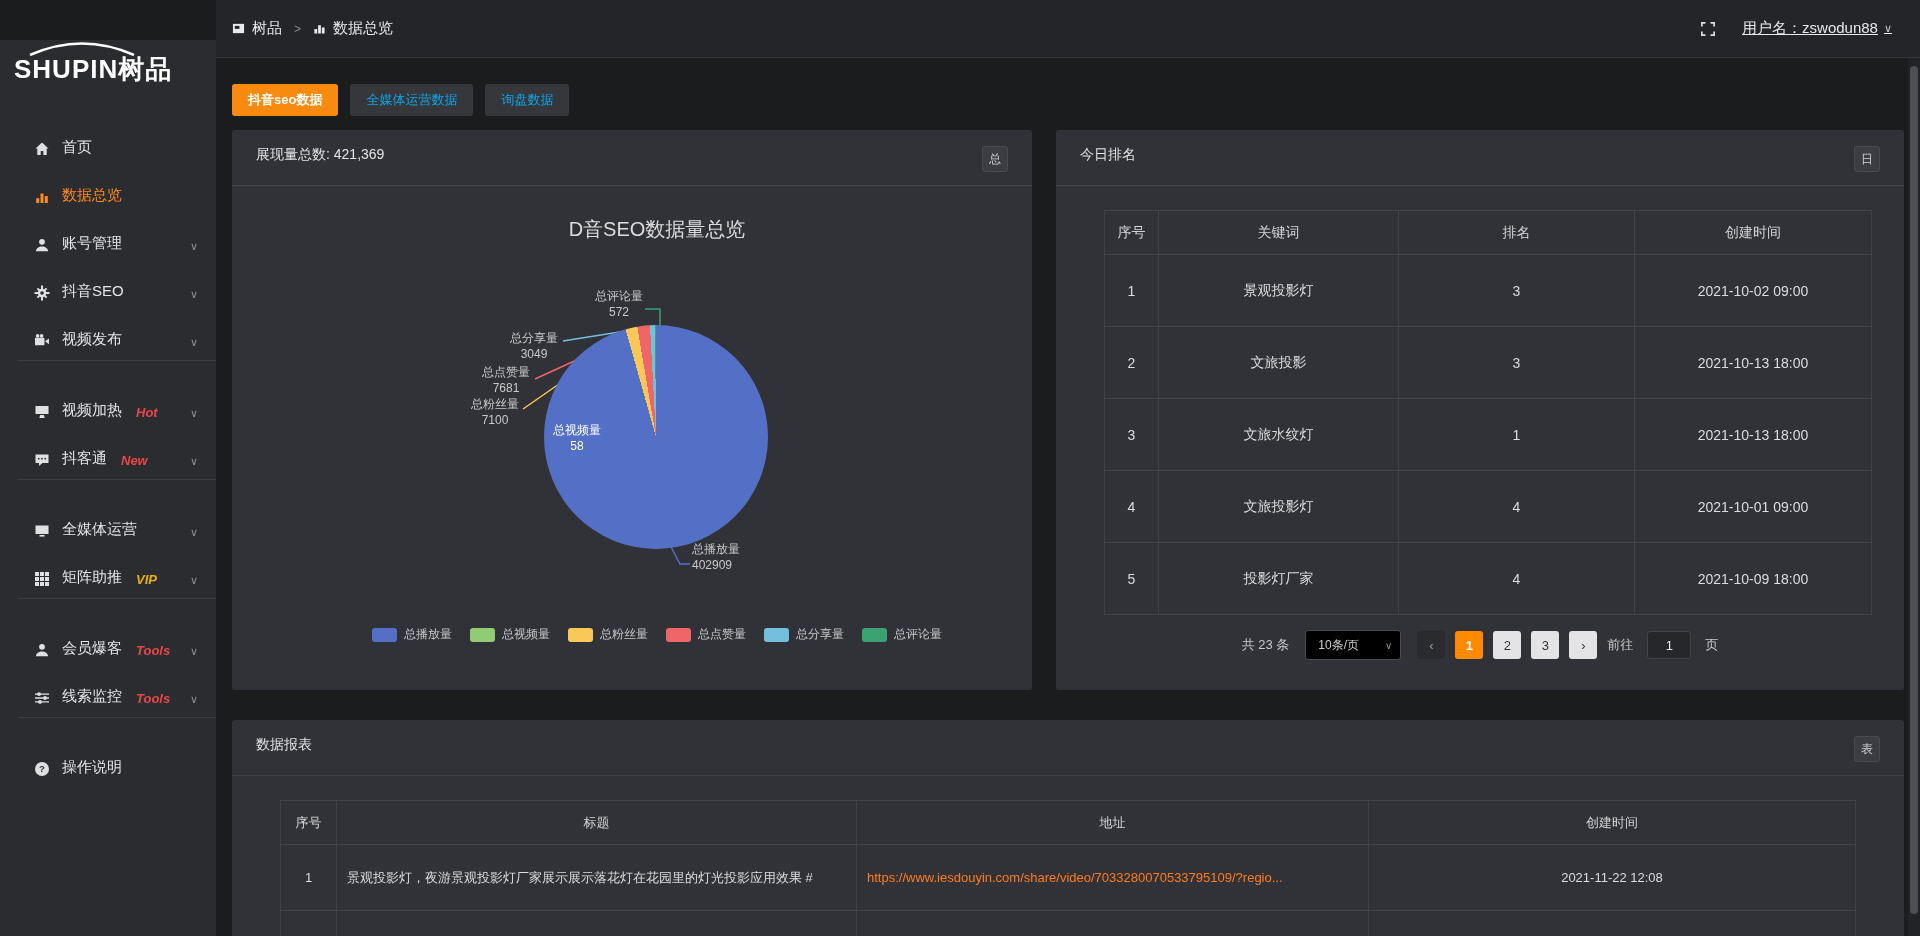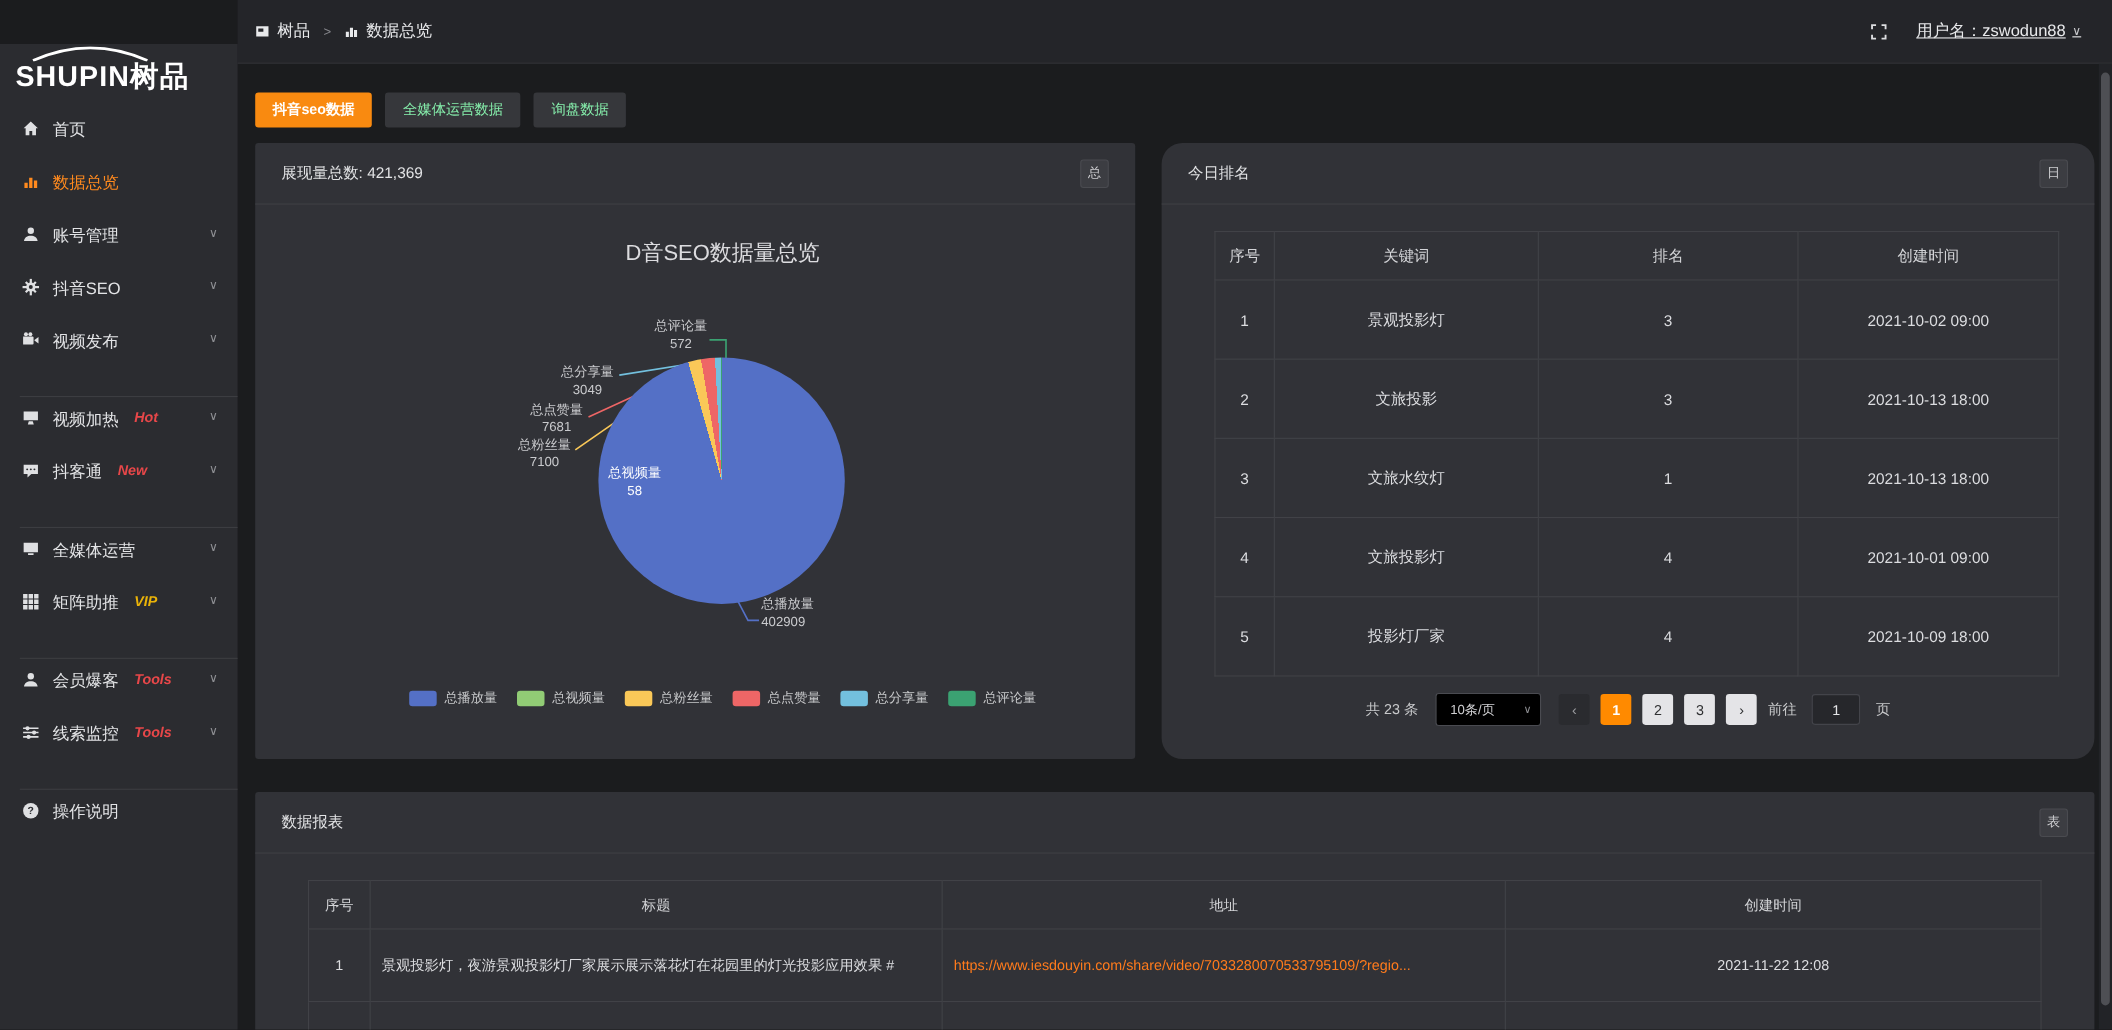--- a/index.html
+++ b/index.html
@@ -6,21 +6,21 @@
   html,body { width:1920px; height:936px; overflow:hidden; background:#1b1c1e;
     font-family:"Liberation Sans","DejaVu Sans",sans-serif; }
   #app { position:relative; width:1920px; height:936px; background:#1b1c1e; }
 
   
   .sidebar { position:absolute; left:0; top:0; width:216px; height:936px; background:#2b2c30; z-index:5;margin-top:40px; }
   .logo { position:relative; height:58px; display:flex; align-items:center; padding-left:14px;
     color:#fff; font-weight:bold; font-size:26px; letter-spacing:1px; }
   .logo svg.arc { position:absolute; left:26px; top:2px; }
   .nav { padding-top:11px; }
-  .s-item { position:relative; height:48px; display:flex; align-items:flex-start; padding-left:20px;
+  .s-item { position:relative; height:48px; display:flex; align-items:flex-end; padding-left:34px;
     color:#e3e4e6; font-size:15px; cursor:pointer; }
   .s-item .s-ico { width:16px; height:16px; margin-right:12px; display:inline-flex; color:#dfe0e2; }
   .s-item .s-ico svg { width:16px; height:16px; fill:currentColor; }
   .s-item.active, .s-item.active .s-ico { color:#ff8a1e; }
   .s-badge { font-size:13px; font-style:italic; font-weight:bold; margin-left:14px; }
   .s-chev { position:absolute; right:18px; color:#8f9094; font-size:11px; }
   .s-div { height:1px; background:#3c3d41; margin:11px 0 11px 18px; }
 
   
   .topbar { position:absolute; left:216px; top:0; width:1704px; height:58px; background:#242529;
@@ -32,32 +32,32 @@
   .crumb-sep { margin:0 12px; color:#8a8b90; font-size:12px; }
   .user-zone { display:flex; align-items:center; gap:26px; color:#e8e9eb; font-size:15px; }
   .fs-btn svg { width:16px; height:16px; fill:#dcdde0; display:block; cursor:pointer; }
   .user-name { display:flex; align-items:center; gap:6px; cursor:pointer;text-decoration:underline; }
   .user-chev { font-size:11px; color:#c9cacd; }
 
   
   .content { position:absolute; left:216px; top:58px; width:1704px; height:878px; background:#1b1c1e; }
   .tabs { position:absolute; left:16px; top:26px; display:flex; gap:12px; }
   .tab { height:32px; padding:0 16px; display:flex; align-items:center; font-size:13px; border-radius:3px;
-    background:#36373b; color:#86efac; cursor:pointer; border:none; }
+    background:#36373b; color:#0ea5e9; cursor:pointer; border:none; }
   .tab.active { background:#f98a10; color:#fff; font-weight:bold; }
 
   .panel { position:absolute; background:#313237; border-radius:3px; }
-  .panel-hd { height:56px; display:flex; align-items:center; justify-content:space-between;
-    padding:0 24px; border-bottom:1px solid #3f4045; }
+  .panel-hd { height:56px; display:flex; align-items:flex-start; justify-content:space-between;
+    padding:16px 24px; border-bottom:1px solid #3f4045; }
   .panel-title { color:#e2e3e5; font-size:14px; }
   .corner-btn { width:26px; height:26px; background:#3c3d42; border:1px solid #4a4b50; border-radius:3px;
     color:#cfcfd2; font-size:12px; display:flex; align-items:center; justify-content:center; cursor:pointer; }
 
   #panel-overview { left:16px; top:72px; width:800px; height:560px; }
-  #panel-ranking  { left:840px; top:72px; width:848px; height:560px;border-radius:19px; }
+  #panel-ranking  { left:840px; top:72px; width:848px; height:560px; }
   #panel-report   { left:16px; top:662px; width:1672px; height:280px; }
 
   
   .chart-area { position:relative; width:800px; height:503px; }
   .c-title { position:absolute; left:50px; right:0; top:30px; text-align:center; color:#dcdcdf;
     font-size:20px; font-weight:500; }
   .pie { position:absolute; left:312px; top:139px; width:224px; height:224px; border-radius:50%; }
   .p-label { position:absolute; width:90px; text-align:center; font-size:12px; color:#c9cacd; line-height:16px; }
   .p-label.inside { color:#fff; }
   .p-label.left-align { text-align:left; width:110px; }

